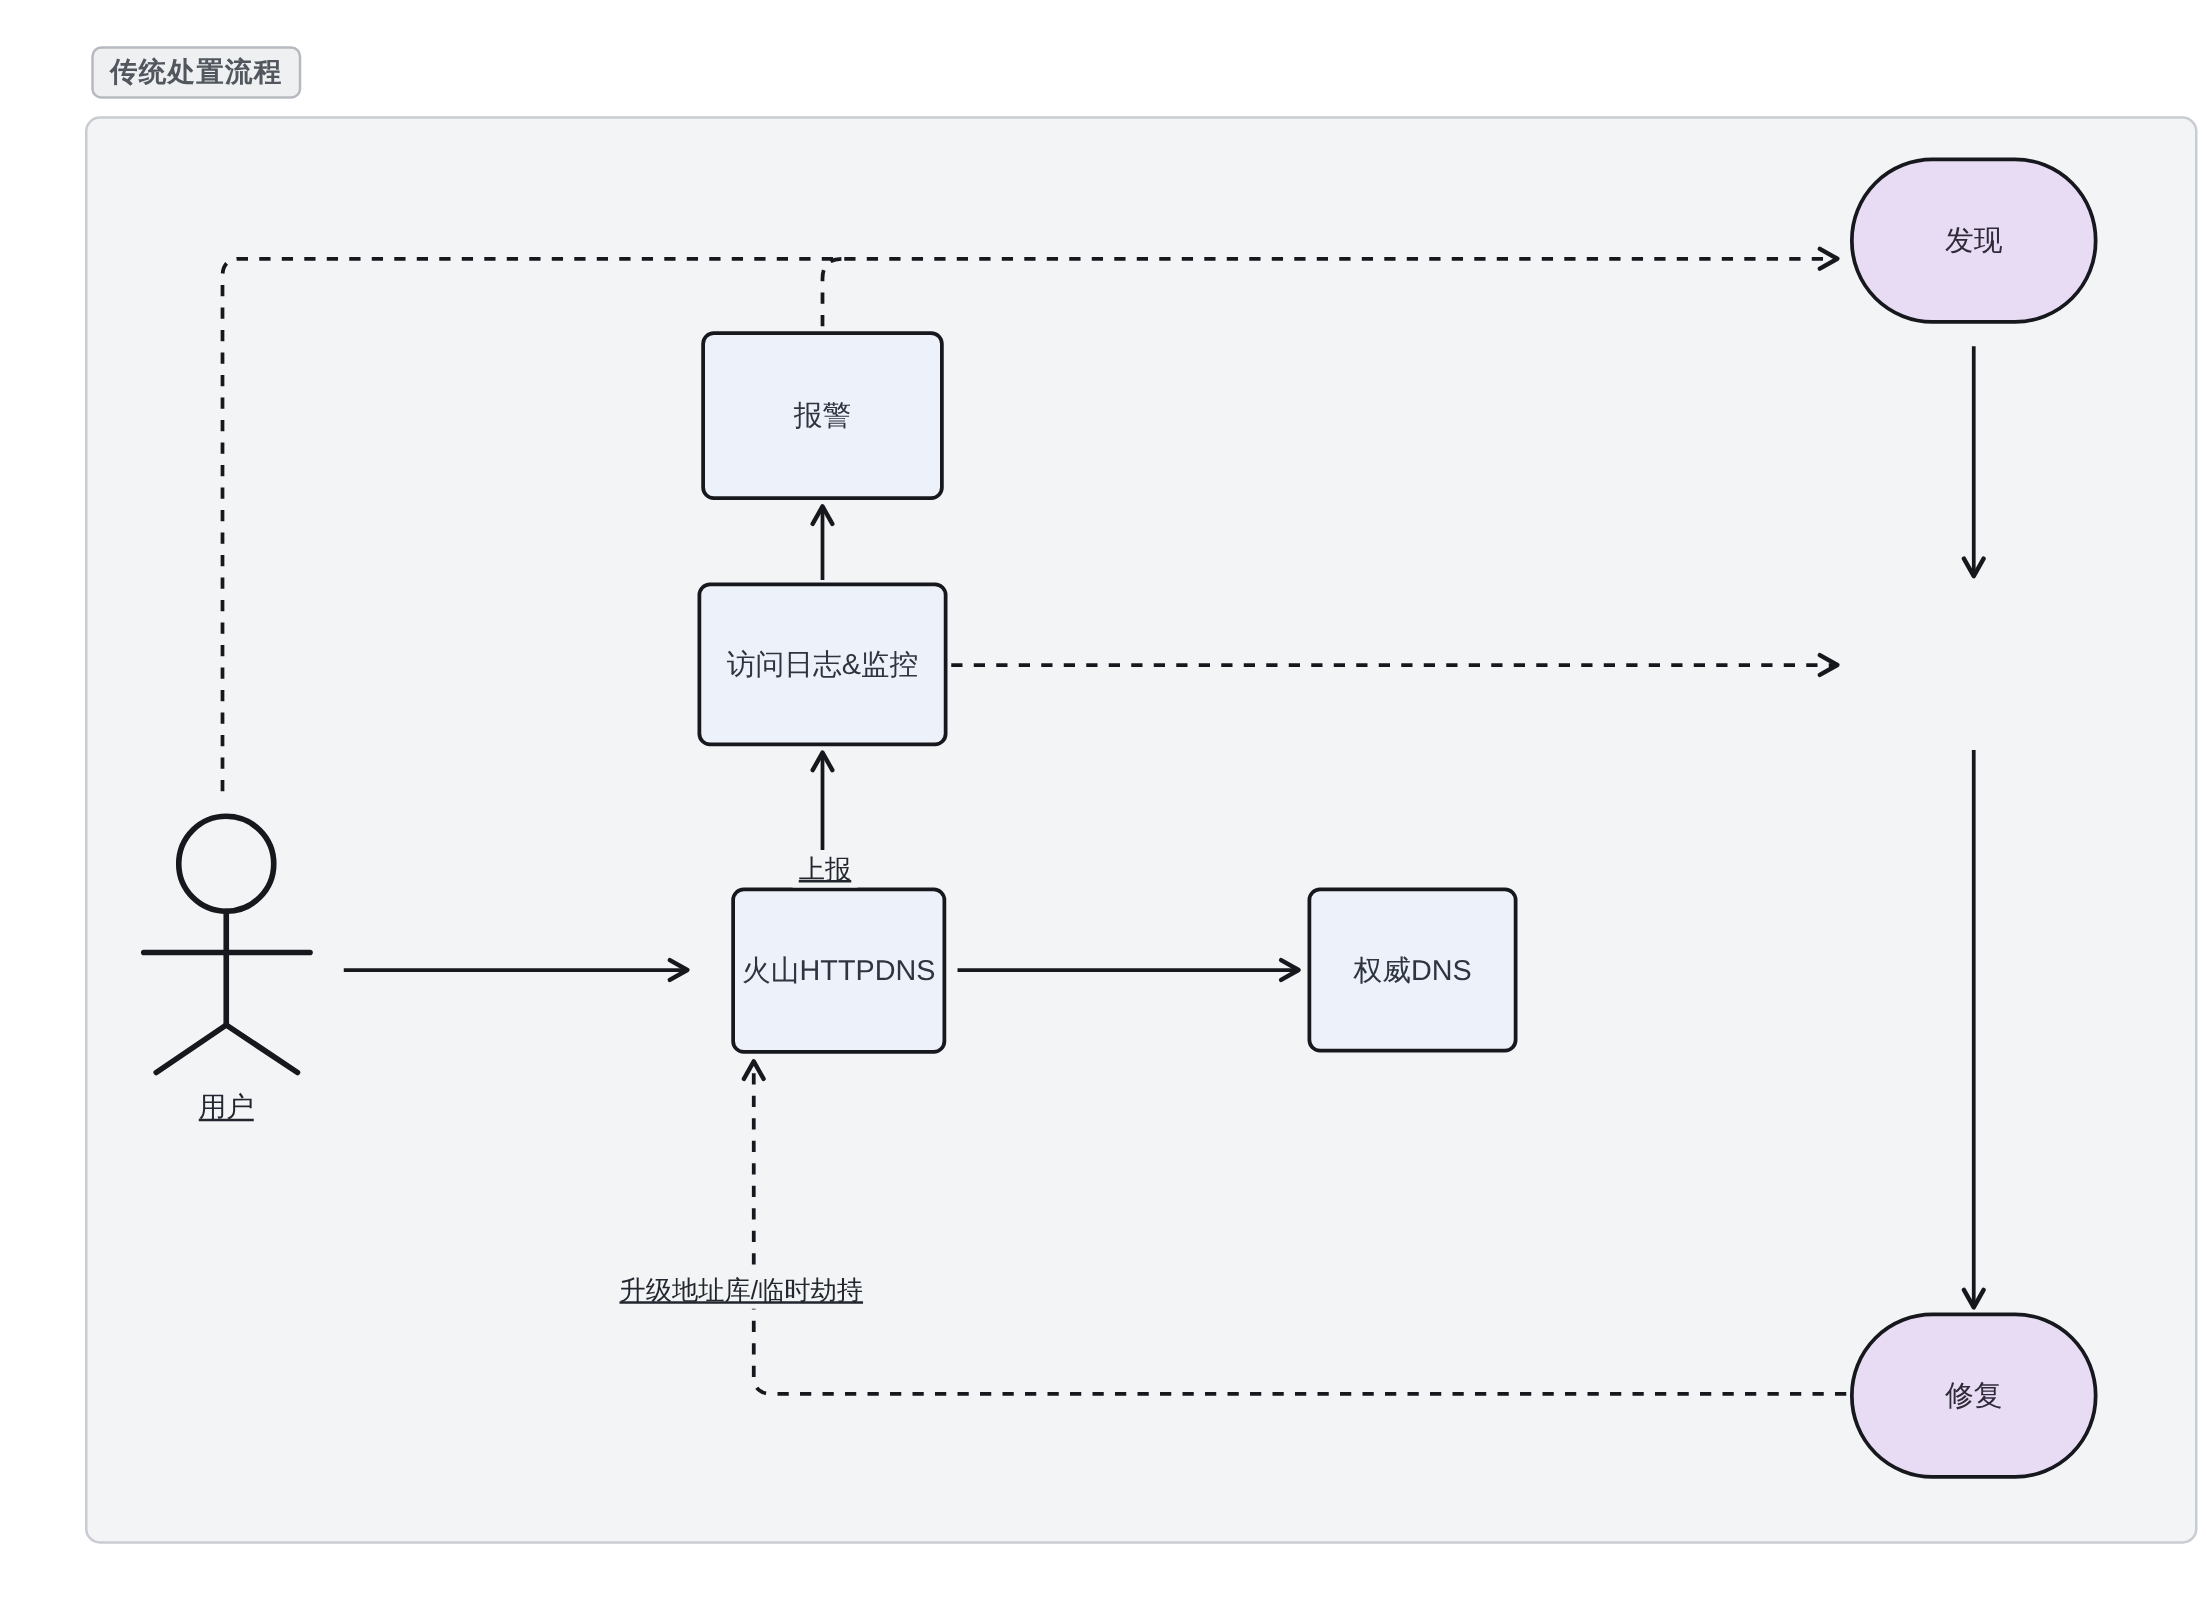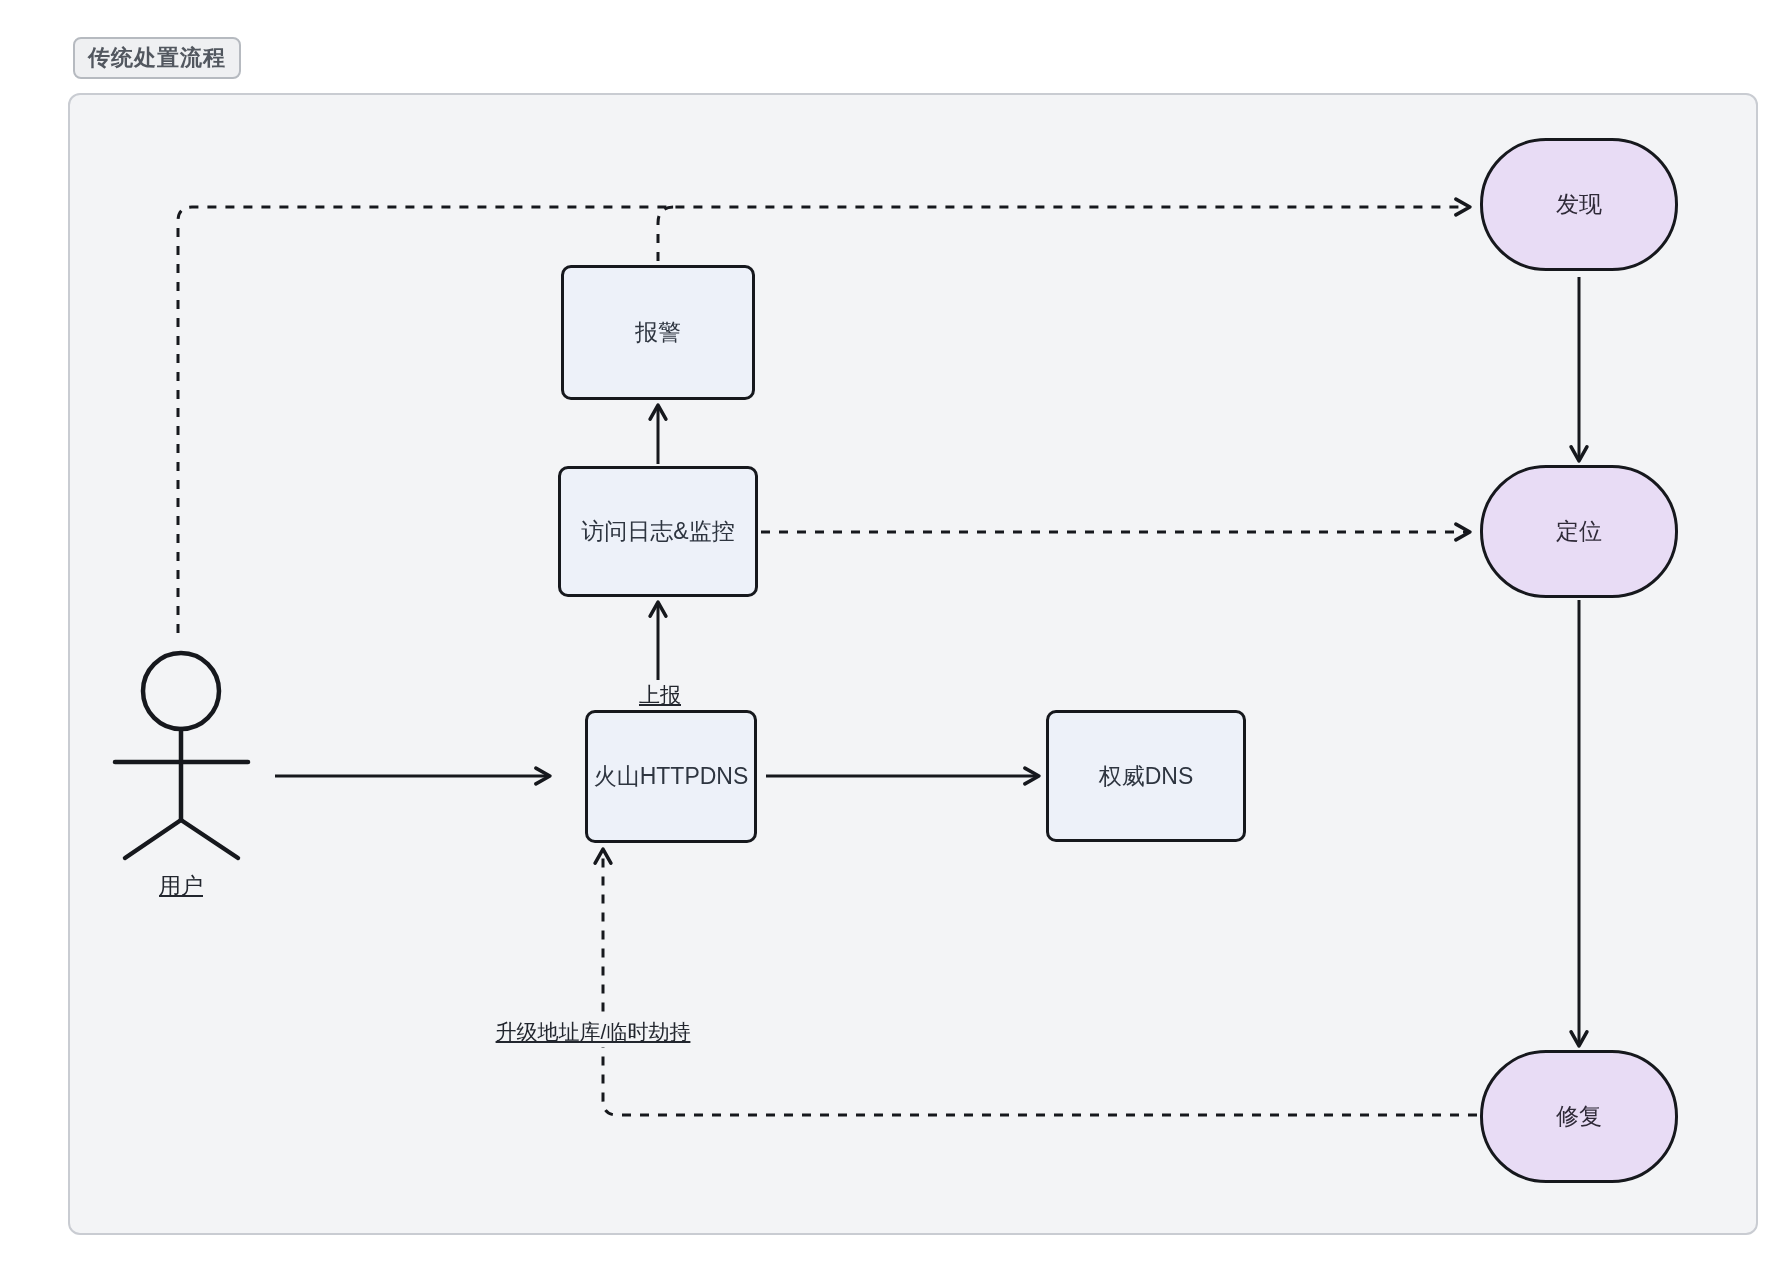--- a/index.html
+++ b/index.html
@@ -51,22 +51,22 @@
     border:3px solid var(--line);
     font-size:23px;
     white-space:nowrap;
   }
   .node.box{background:var(--box-fill);border-radius:10px;color:var(--box-text);}
   .node.pill{background:var(--pill-fill);border-radius:66px;color:var(--pill-text);width:198px;height:133px;left:1447px;}
 
   #n-alarm   {left:528px;top:265px;width:194px;height:135px;}
   #n-log     {left:525px;top:466px;width:200px;height:131px;}
   #n-httpdns {left:552px;top:710px;width:172px;height:133px;text-align:right;}
-  #n-authdns {left:1013px;top:710px;width:200px;height:132px;}
-  #n-discover{top:138px;}
+  #n-authdns {left:1013px;top:710px;width:168px;height:132px;}
+  #n-discover{top:126px;}
   #n-locate  {top:465px;}
   #n-fix     {top:1050px;align-items:center;}
 
   .edge-label{
     position:absolute;transform:translate(-50%,-50%);
     background:var(--panel-bg);
     font-size:21px;color:var(--label-text);
     padding:1px 5px;white-space:nowrap;text-decoration:underline;
   }
   #lbl-report {left:627px;top:695px;}
@@ -118,23 +118,20 @@
     </div>
   <div class="node box" id="n-httpdns">
       <span>火山HTTPDNS</span>
     </div>
   <div class="node box" id="n-authdns">
       <span>权威DNS</span>
     </div>
   <div class="node pill" id="n-discover">
       <span>发现</span>
     </div>
-  <div class="node pill" id="n-locate">
-      <span>定位</span>
-    </div>
   <div class="node pill" id="n-fix">
       <span>修复</span>
     </div>
 
   <div class="edge-label" id="lbl-report">上报</div>
   <div class="edge-label" id="lbl-upgrade">升级地址库/临时劫持</div>
   <div class="edge-label" id="lbl-user">用户</div>
 
 </div>
 

